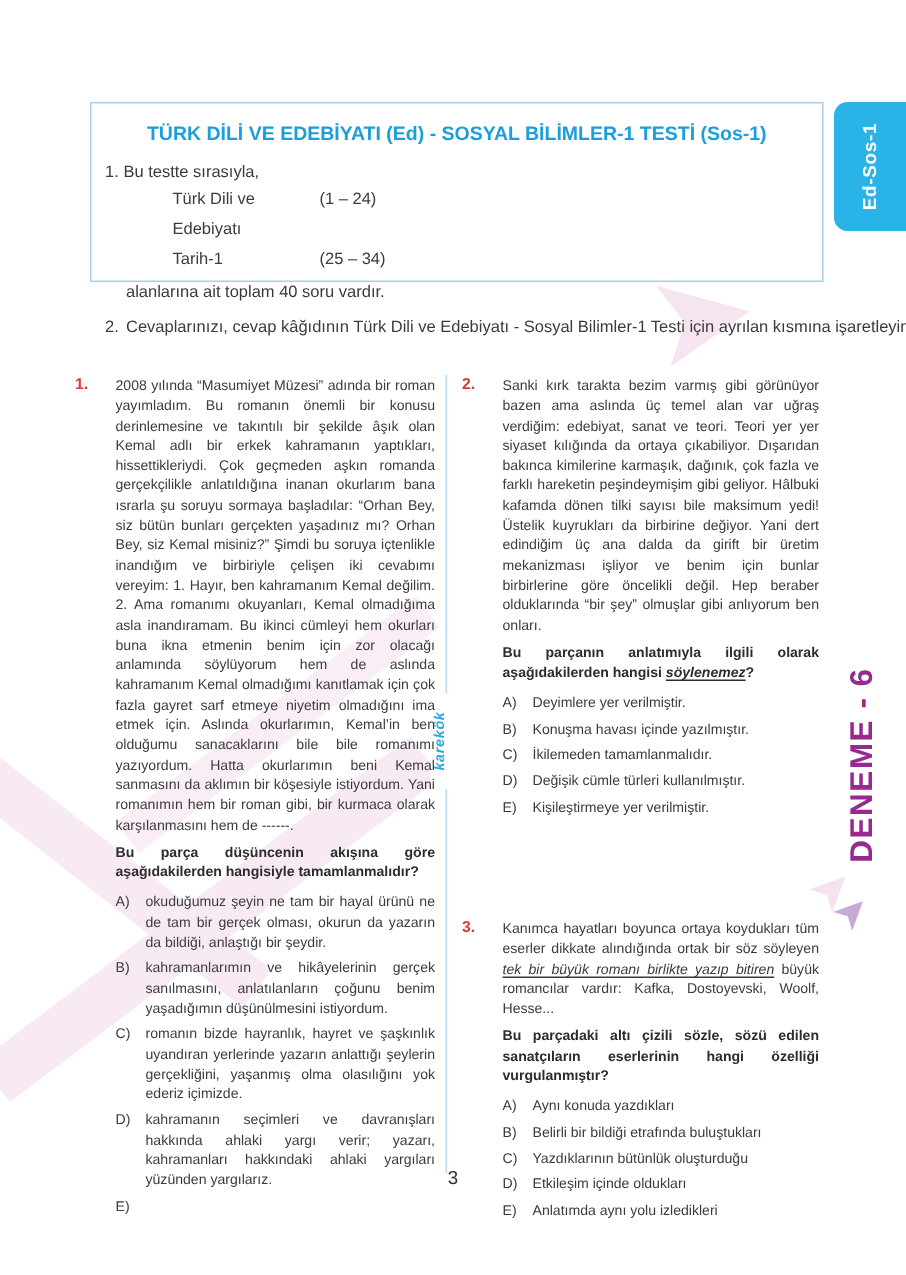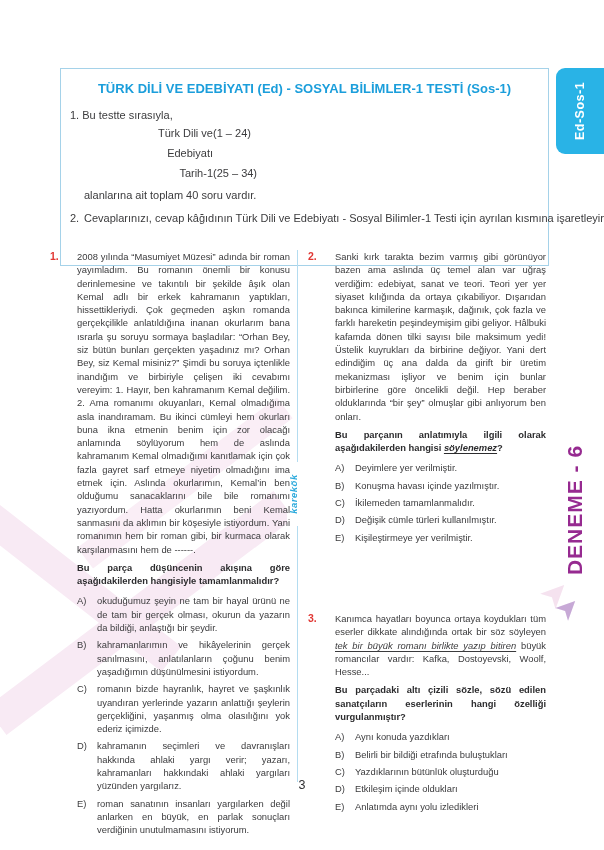--- a/index.html
+++ b/index.html
@@ -10,26 +10,26 @@
   }
   .layer{position:absolute;z-index:1;}
   
   .wm{position:absolute;z-index:0;}
   .wm-arrow-top{left:432px;top:168px;font-size:86px;color:#f6e4f0;transform:rotate(-10deg);line-height:1;}
   .wm-bar1{left:-40px;top:596px;width:360px;height:34px;background:#f8eaf4;transform:rotate(-37deg);}
   .wm-bar2{left:-70px;top:560px;width:270px;height:32px;background:#f8eaf4;transform:rotate(38deg);}
   .wm-bar3{left:60px;top:470px;width:250px;height:26px;background:#faeef6;transform:rotate(-37deg);}
   .wm-arrow-small{left:540px;top:576px;font-size:34px;color:#f5e2ef;transform:rotate(-45deg);line-height:1;}
   
-  .header-box{left:60px;top:68px;width:489px;height:198px;border:1px solid #a5d2e9;box-sizing:border-box;background:#fff;}
+  .header-box{left:60px;top:68px;width:489px;height:120px;border:1px solid #a5d2e9;box-sizing:border-box;background:#fff;}
   .exam-title{margin-top:12px;text-align:center;color:#1b9edb;font-weight:bold;font-size:13px;letter-spacing:0;}
   .instr{font-size:11px;color:#3b3b3d;}
   .instr1{margin:13px 0 0 9px;}
   .subject-rows{margin-left:45px;margin-top:2px;}
-  .subject-row{display:flex;line-height:20px;text-align:right;}
+  .subject-row{display:flex;line-height:20px;}
   .subject-name{width:98px;}
   .instr-outro{margin-left:14px;margin-top:4px;line-height:16px;}
   .instr2{margin:9px 0 0 9px;display:flex;white-space:nowrap;}
   .instr-num{width:14px;flex:none;}
   
   .side-tab{right:0;top:68px;width:48px;height:86px;background:#29b3e6;border-radius:9px 0 0 9px;display:flex;align-items:center;justify-content:center;}
   .side-tab span{transform:rotate(-90deg);white-space:nowrap;color:#fff;font-weight:bold;font-size:12.5px;letter-spacing:0.5px;}
   
   .col{font-size:9.4px;color:#3b3b3d;}
   .col-left{left:50px;top:250px;width:240px;}
@@ -110,21 +110,20 @@
       <div class="option">
         <span class="letter">C)</span>
         <span>romanın bizde hayranlık, hayret ve şaşkınlık uyandıran yerlerinde yazarın anlattığı şeylerin gerçekliğini, yaşanmış olma olasılığını yok ederiz içimizde.</span>
       </div>
       <div class="option">
         <span class="letter">D)</span>
         <span>kahramanın seçimleri ve davranışları hakkında ahlaki yargı verir; yazarı, kahramanları hakkındaki ahlaki yargıları yüzünden yargılarız.</span>
       </div>
       <div class="option">
         <span class="letter">E)</span>
-        <span>roman sanatının insanları yargılarken değil anlarken en büyük, en parlak sonuçları verdiğinin unutulmamasını istiyorum.</span>
       </div>
     </div>
   </div>
 </div>
 
 <div class="layer col col-right">
   <div class="question">
     <span class="qnum">2.</span>
     <div class="passage">Sanki kırk tarakta bezim varmış gibi görünüyor bazen ama aslında üç temel alan var uğraş verdiğim: edebiyat, sanat ve teori. Teori yer yer siyaset kılığında da ortaya çıkabiliyor. Dışarıdan bakınca kimilerine karmaşık, dağınık, çok fazla ve farklı hareketin peşindeymişim gibi geliyor. Hâlbuki kafamda dönen tilki sayısı bile maksimum yedi! Üstelik kuyrukları da birbirine değiyor. Yani dert edindiğim üç ana dalda da girift bir üretim mekanizması işliyor ve benim için bunlar birbirlerine göre öncelikli değil. Hep beraber olduklarında “bir şey” olmuşlar gibi anlıyorum ben onları.</div>
     <div class="stem">

